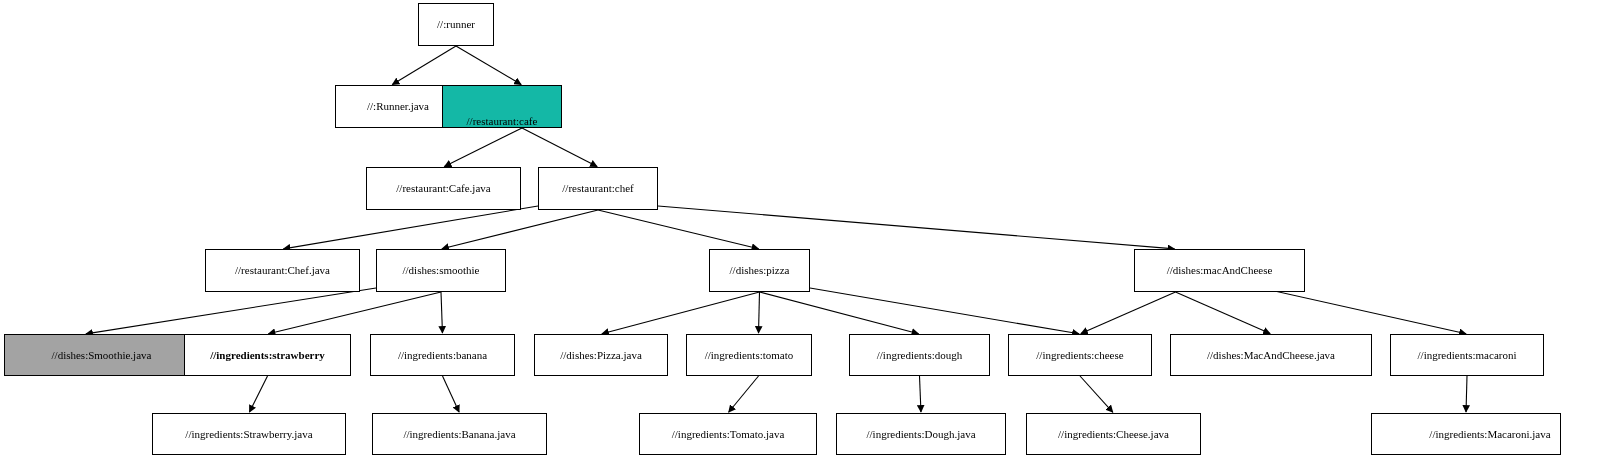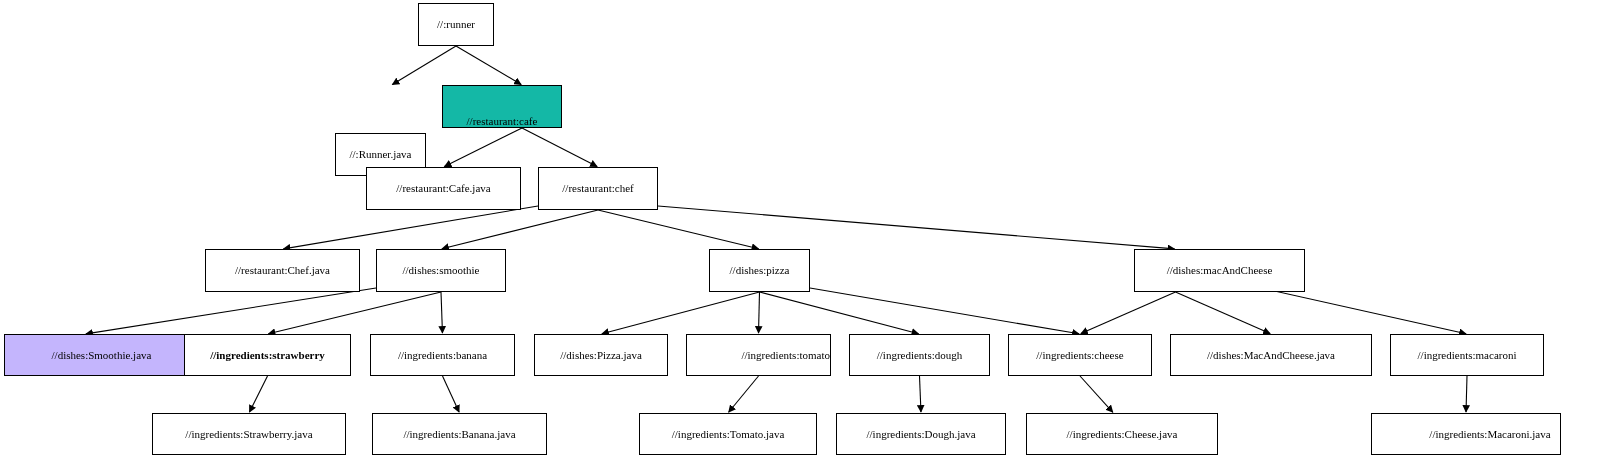--- a/index.html
+++ b/index.html
@@ -83,21 +83,21 @@
         <path d="M 919.5 376 L 920.9594927333573 412.00082075614574" marker-end="url(#arrow)" stroke="#000000"></path>
         <path d="M 1080 376 L 1112.828824413183 412.2587015906797" marker-end="url(#arrow)" stroke="#000000"></path>
         <path d="M 1467 376 L 1466.0270171613479 412.00036503012717" marker-end="url(#arrow)" stroke="#000000"></path>
       </g>
   </svg>
 
   <div id="node-layer">
       <div class="node" style="left: 418px; top: 3px; width: 76px; height: 43px; border-color: rgb(0, 0, 0); background: rgb(255, 255, 255);">
         <span class="node-label">//:runner</span>
       </div>
-      <div class="node" style="left: 335px; top: 85px; width: 91px; height: 43px; border-color: rgb(0, 0, 0); background: rgb(255, 255, 255); margin-top: 48px;">
+      <div class="node" style="left: 335px; top: 85px; width: 126px; height: 43px; border-color: rgb(0, 0, 0); background: rgb(255, 255, 255);">
         <span class="node-label">//:Runner.java</span>
       </div>
       <div class="node" style="left: 442px; top: 85px; width: 120px; height: 43px; border-color: rgb(0, 0, 0); background: #14b8a6; align-items: flex-end;">
         <span class="node-label">//restaurant:cafe</span>
       </div>
       <div class="node" style="left: 366px; top: 167px; width: 155px; height: 43px; border-color: rgb(0, 0, 0); background: rgb(255, 255, 255);">
         <span class="node-label">//restaurant:Cafe.java</span>
       </div>
       <div class="node" style="left: 538px; top: 167px; width: 120px; height: 43px; border-color: rgb(0, 0, 0); background: rgb(255, 255, 255);">
         <span class="node-label">//restaurant:chef</span>
@@ -107,33 +107,33 @@
       </div>
       <div class="node" style="left: 376px; top: 249px; width: 130px; height: 43px; border-color: rgb(0, 0, 0); background: rgb(255, 255, 255);">
         <span class="node-label">//dishes:smoothie</span>
       </div>
       <div class="node" style="left: 709px; top: 249px; width: 101px; height: 43px; border-color: rgb(0, 0, 0); background: rgb(255, 255, 255);">
         <span class="node-label">//dishes:pizza</span>
       </div>
       <div class="node" style="left: 1090px; top: 249px; width: 171px; height: 43px; border-color: rgb(0, 0, 0); background: rgb(255, 255, 255); margin-left: 44px;">
         <span class="node-label">//dishes:macAndCheese</span>
       </div>
-      <div class="node" style="left: 4px; top: 334px; width: 195px; height: 42px; border-color: rgb(0, 0, 0); background: #c4b5fd; align-items: center;">
+      <div class="node" style="left: 4px; top: 334px; width: 195px; height: 42px; border-color: rgb(0, 0, 0); background: #a3a3a3; align-items: center;">
         <span class="node-label">//dishes:Smoothie.java</span>
       </div>
       <div class="node" style="left: 184px; top: 334px; width: 167px; height: 42px; border-color: rgb(0, 0, 0); background: rgb(255, 255, 255); font-weight: bold;">
         <span class="node-label">//ingredients:strawberry</span>
       </div>
       <div class="node" style="left: 370px; top: 334px; width: 145px; height: 42px; border-color: rgb(0, 0, 0); background: rgb(255, 255, 255);">
         <span class="node-label">//ingredients:banana</span>
       </div>
       <div class="node" style="left: 534px; top: 334px; width: 134px; height: 42px; border-color: rgb(0, 0, 0); background: rgb(255, 255, 255);">
         <span class="node-label">//dishes:Pizza.java</span>
       </div>
-      <div class="node" style="left: 686px; top: 334px; width: 145px; height: 42px; border-color: rgb(0, 0, 0); background: rgb(255, 255, 255); justify-content: flex-end;">
+      <div class="node" style="left: 686px; top: 334px; width: 126px; height: 42px; border-color: rgb(0, 0, 0); background: rgb(255, 255, 255);">
         <span class="node-label">//ingredients:tomato</span>
       </div>
       <div class="node" style="left: 849px; top: 334px; width: 141px; height: 42px; border-color: rgb(0, 0, 0); background: rgb(255, 255, 255);">
         <span class="node-label">//ingredients:dough</span>
       </div>
       <div class="node" style="left: 1008px; top: 334px; width: 144px; height: 42px; border-color: rgb(0, 0, 0); background: rgb(255, 255, 255);">
         <span class="node-label">//ingredients:cheese</span>
       </div>
       <div class="node" style="left: 1170px; top: 334px; width: 202px; height: 42px; border-color: rgb(0, 0, 0); background: rgb(255, 255, 255);">
         <span class="node-label">//dishes:MacAndCheese.java</span>
@@ -146,21 +146,21 @@
       </div>
       <div class="node" style="left: 372px; top: 413px; width: 175px; height: 42px; border-color: rgb(0, 0, 0); background: rgb(255, 255, 255);">
         <span class="node-label">//ingredients:Banana.java</span>
       </div>
       <div class="node" style="left: 639px; top: 413px; width: 178px; height: 42px; border-color: rgb(0, 0, 0); background: rgb(255, 255, 255);">
         <span class="node-label">//ingredients:Tomato.java</span>
       </div>
       <div class="node" style="left: 836px; top: 413px; width: 170px; height: 42px; border-color: rgb(0, 0, 0); background: rgb(255, 255, 255);">
         <span class="node-label">//ingredients:Dough.java</span>
       </div>
-      <div class="node" style="left: 1026px; top: 413px; width: 192px; height: 42px; border-color: rgb(0, 0, 0); background: rgb(255, 255, 255);">
+      <div class="node" style="left: 1026px; top: 413px; width: 175px; height: 42px; border-color: rgb(0, 0, 0); background: rgb(255, 255, 255);">
         <span class="node-label">//ingredients:Cheese.java</span>
       </div>
       <div class="node" style="left: 1371px; top: 413px; width: 190px; height: 42px; border-color: rgb(0, 0, 0); background: rgb(255, 255, 255); padding-left: 48px;">
         <span class="node-label">//ingredients:Macaroni.java</span>
       </div>
     </div>
 
 </div>
 
 </body></html>

